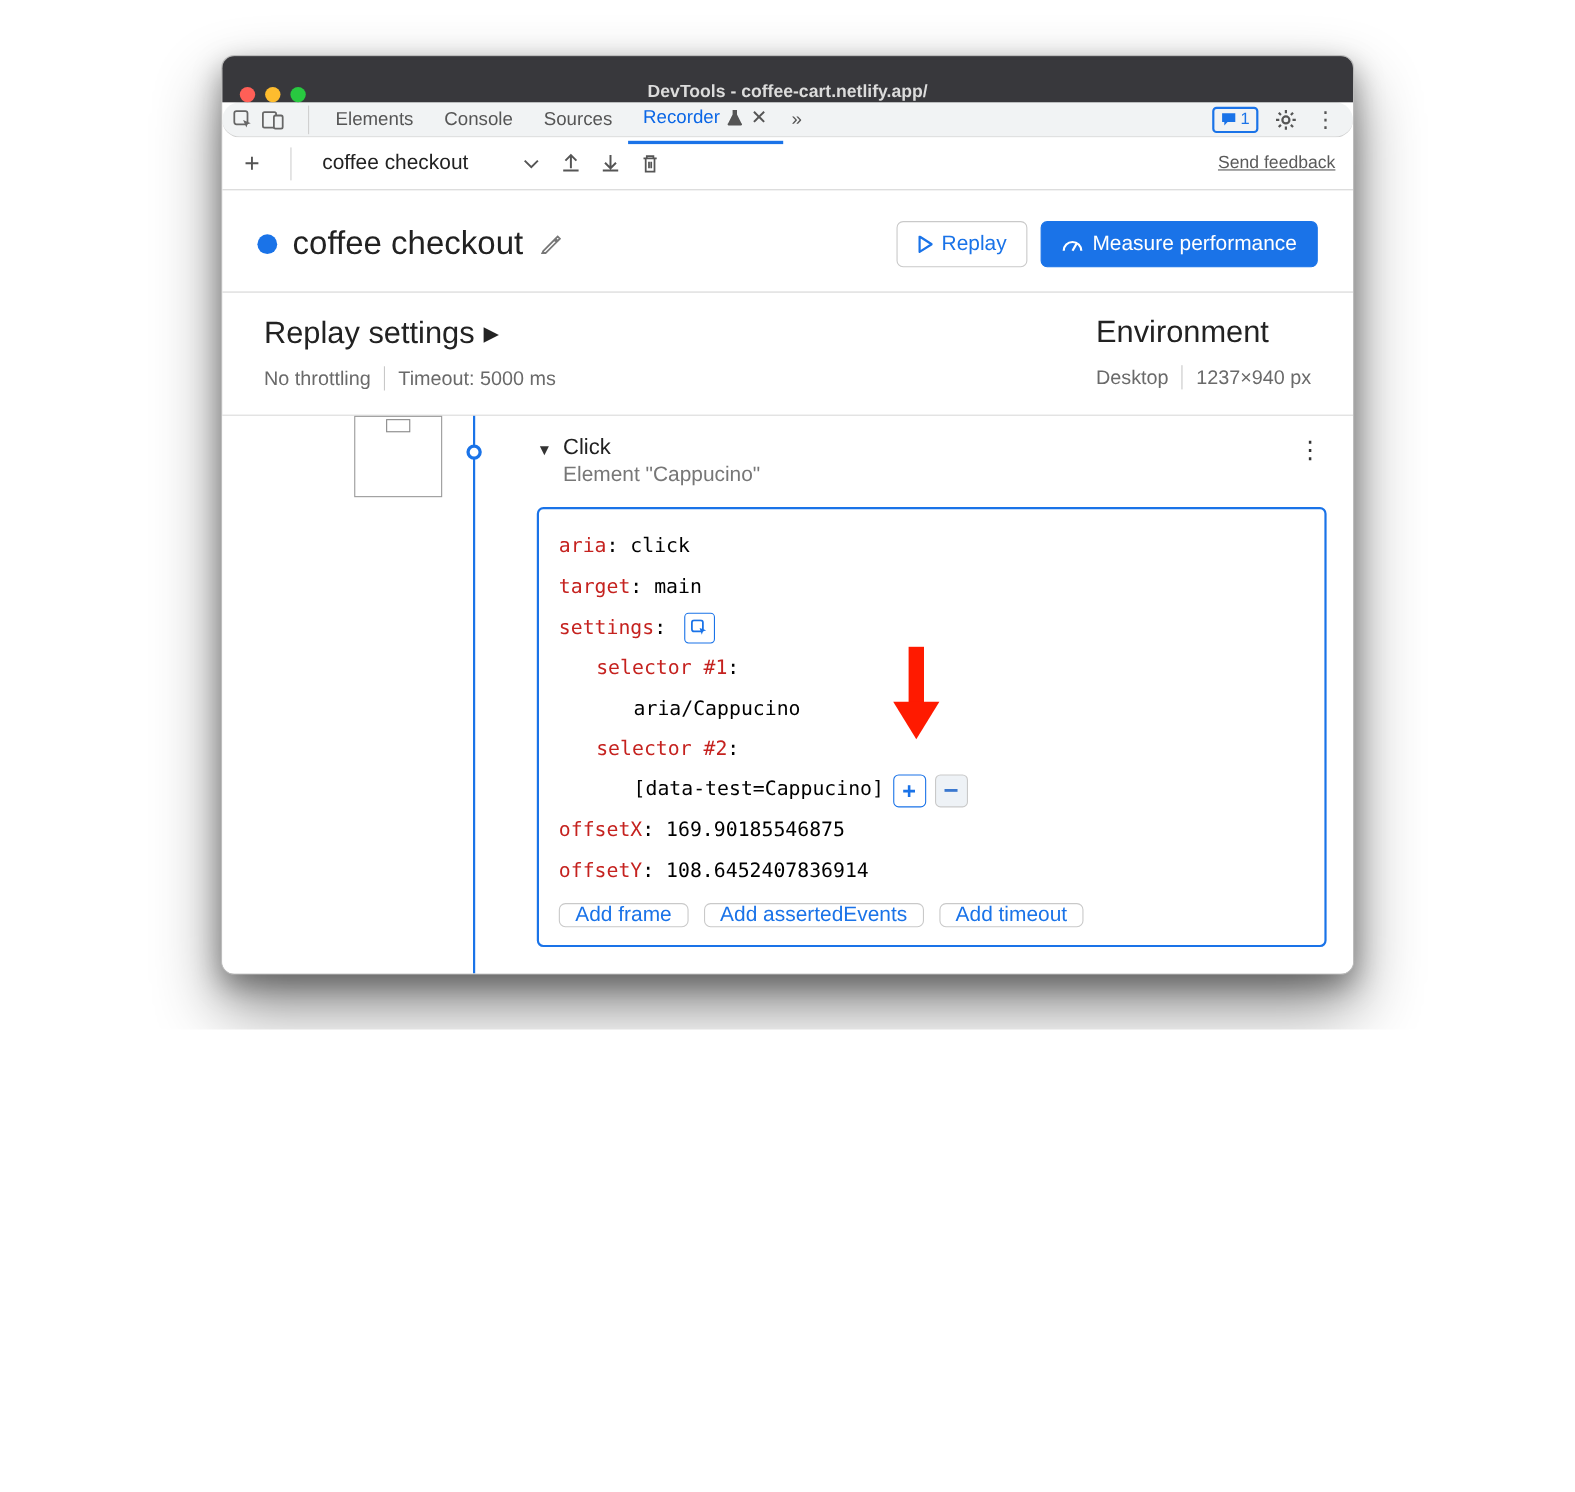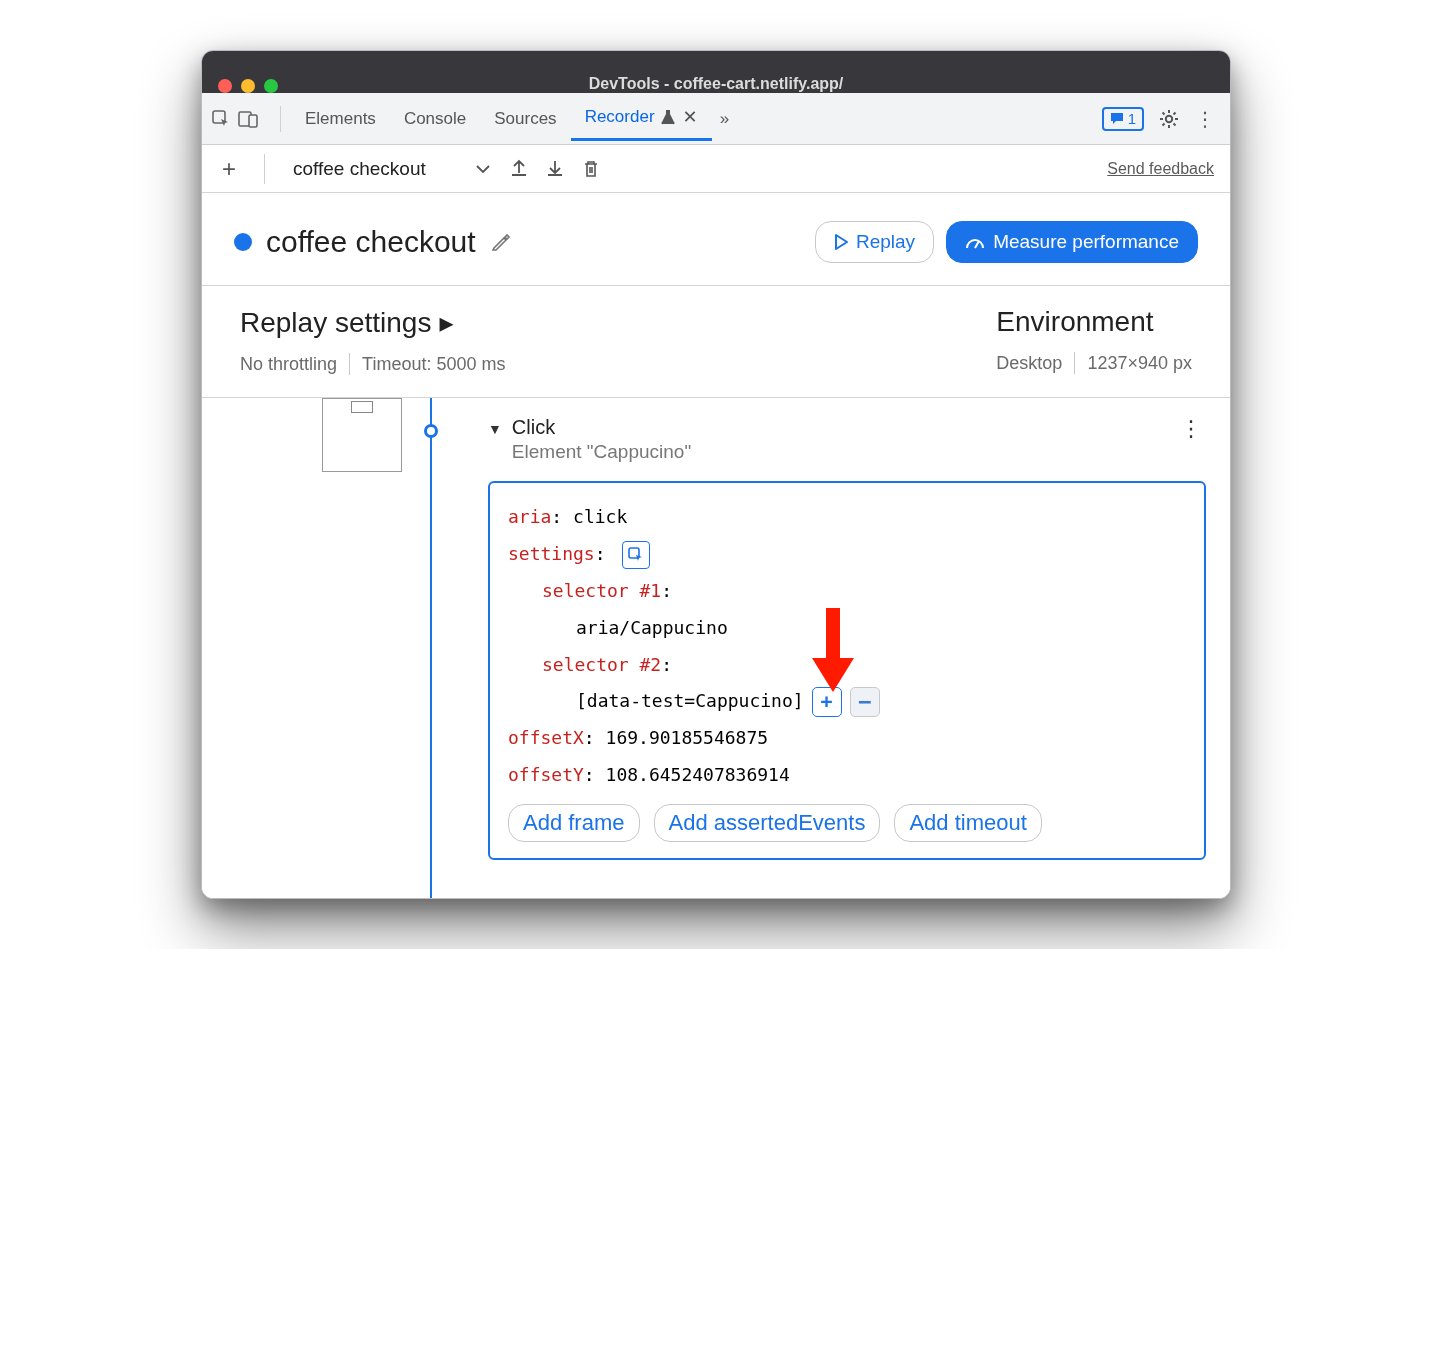--- a/index.html
+++ b/index.html
@@ -26,46 +26,46 @@
   }
   .traffic { display: flex; gap: 9px; }
   .tl-dot { width: 14px; height: 14px; border-radius: 50%; }
   .tl-red { background:#ff5f57; } .tl-yel{background:#febc2e;} .tl-grn{background:#28c840;}
   .titlebar-title {
     position: absolute; left:0; right:0; text-align:center;
     color:#dcdcdc; font-size:16px; font-weight:600;
   }
   
   .tabsbar {
-    height: 52px; background:#f1f3f4;
+    height: 32px; background:#f1f3f4;
     border-bottom:1px solid #cfcfcf;
-    display:flex; align-items:center; padding:0 8px;
+    display:flex; align-items:center; padding:0 8px;border-radius:19px;
   }
   .tb-left { display:flex; align-items:center; gap:6px; padding-right:10px;}
   .tb-ic { width:22px; height:22px; display:flex;align-items:center;justify-content:center; color:#555;}
   .divider { width:1px; height:26px; background:#d0d0d0; margin:0 10px;}
   .tab { padding:0 14px; height:44px; display:flex;align-items:center; font-size:17px; color:#555; gap:6px; cursor:pointer;}
   .tab.active { color:#0a66e6; border-bottom:3px solid #1a73e8; font-weight:400;}
   .tab .close-x { font-size:18px; color:#555; margin-left:2px;}
   .tb-right { margin-left:auto; display:flex; align-items:center; gap:14px; padding-right:6px;}
   .badge { border:2px solid #1a73e8; color:#1a73e8; border-radius:4px; padding:0 6px; font-size:15px; display:flex; align-items:center; gap:4px; height:24px;}
   
   .toolbar { height:48px; border-bottom:1px solid #d5d5d5; display:flex; align-items:center; padding:0 16px; gap:14px;}
   .tool-ic { color:#5a5a5a; width:22px; height:22px; display:flex;align-items:center;justify-content:center;}
   .rec-select { font-size:19px; color:#222; display:flex; align-items:center; gap:50px; padding:0 4px;}
   .send-fb { margin-left:auto; font-size:16px; color:#5a5a5a; text-decoration:underline;}
   
   .rec-header { padding:28px 32px 22px; display:flex; align-items:center; border-bottom:1px solid #d5d5d5;}
   .rec-title { display:flex; align-items:center; gap:14px;}
   .blue-dot { width:18px; height:18px; background:#1a73e8; border-radius:50%; }
   .rec-title h1 { font-size:30px; font-weight:400; color:#222;}
   .btns-right { margin-left:auto; display:flex; gap:12px;}
-  .btn { height:42px; border-radius:16px; padding:0 18px; font-size:19px; display:flex;align-items:center; gap:8px; cursor:pointer; border:1px solid #c9c9c9; background:#fff; color:#1a73e8; font-weight:500;}
+  .btn { height:42px; border-radius:6px; padding:0 18px; font-size:19px; display:flex;align-items:center; gap:8px; cursor:pointer; border:1px solid #c9c9c9; background:#fff; color:#1a73e8; font-weight:500;}
   .btn.primary { background:#1a73e8; color:#ffffff; border-color:#1a73e8;}
-  .btn.small { height:38px; font-size:22px; padding:0 14px;}
+  .btn.small { height:22px; font-size:19px; padding:0 14px;}
   
   .settings { padding:20px 38px 22px; border-bottom:1px solid #d5d5d5; display:flex; justify-content:space-between;}
   .sett-col h3 { font-size:28px; font-weight:400; color:#222; margin-bottom:14px; display:flex; align-items:center; gap:8px;}
   .sett-sub { color:#6a6a6a; font-size:18px; display:flex; align-items:center;}
   .vsep { display:inline-block; width:1px; height:22px; background:#c8c8c8; margin:0 12px;}
   
   .timeline { display:flex; padding:0 0 24px 0; background:#fff;}
   .tl-left { width:200px; position:relative;}
   .thumb { position:absolute; top:0; right:0; width:80px; height:74px; border:1px solid #999; background:#fff; display:flex; align-items:flex-start; justify-content:center; font-size:10px; color:#888;}
   .thumb::before{content:""; width:20px;height:10px; border:1px solid #888; margin-top:2px;}
@@ -266,20 +266,21 @@
         <span class="caret">▼</span>
         <div>
           <div class="step-title">Click</div>
           <div class="step-sub">Element "Cappucino"</div>
         </div>
       </div>
       <div class="step-menu"><span>⋮</span></div>
 
       <div class="step-panel">
         <div><span class="k">aria</span>: <span>click</span></div>
+        <div><span class="k">target</span>: <span>main</span></div>
         <div><span class="k">settings</span>:
           <span class="pick-btn">
               <span>
                 <svg width="16" height="16" viewBox="0 0 16 16">
                   <rect x="1" y="1" width="10" height="10" rx="2" fill="none" stroke="#1a73e8" stroke-width="1.6"></rect>
                   <path d="M8 8 L14 10 L11 11 L10 14 Z" fill="#1a73e8"></path>
                 </svg>
               </span>
             </span>
         </div>

